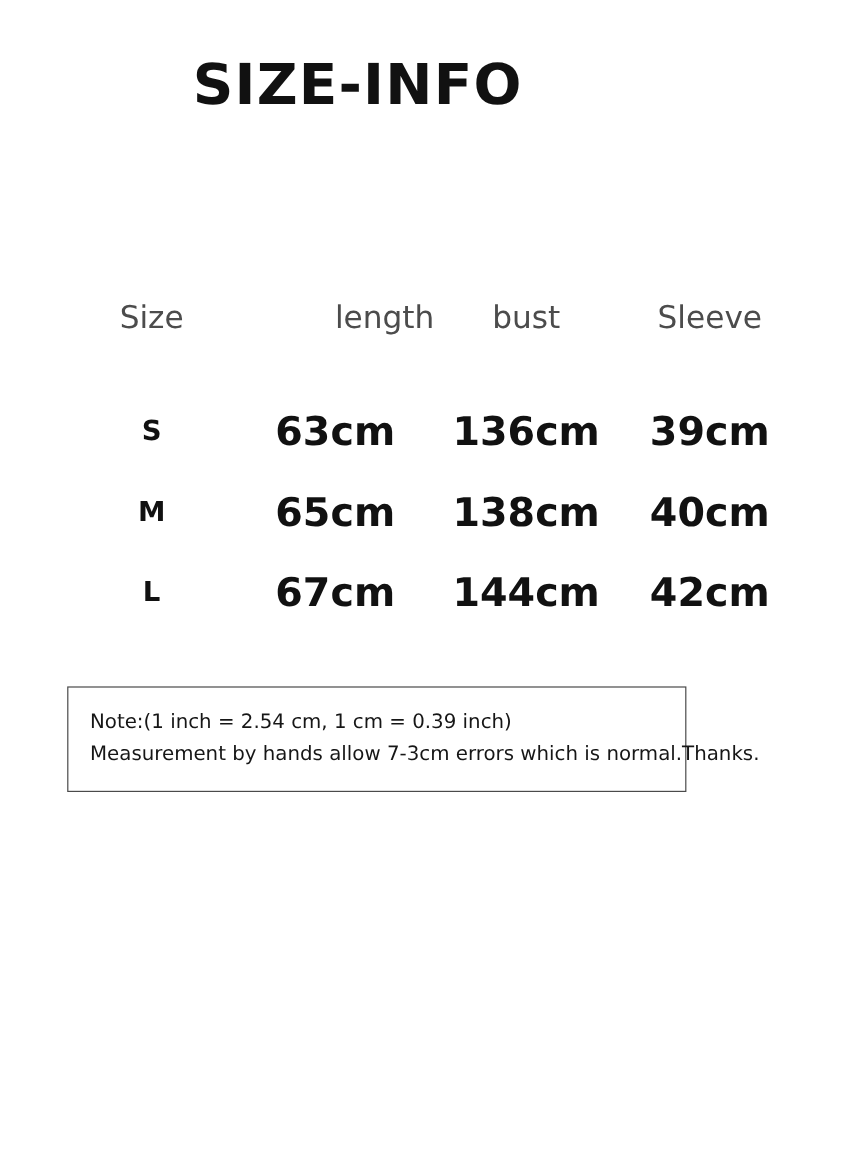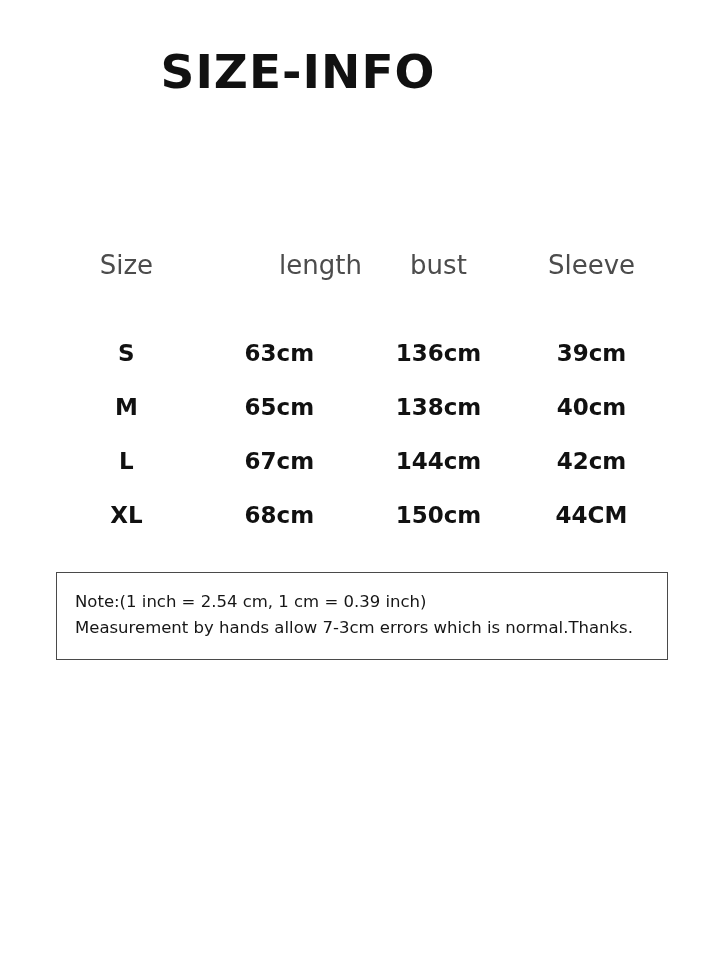--- a/index.html
+++ b/index.html
@@ -49,35 +49,35 @@
     color: #4c4c4c;
     padding: 0 0 46px 0;
     text-align: center;
     font-family: "DejaVu Sans", sans-serif;
   }
   table.size-table th.col-size { width: 23%; }
   table.size-table th.col-length { width: 27%; text-align: right; }
   table.size-table th.col-bust { width: 25%; margin-top: 36px; }
   table.size-table th.col-sleeve { width: 25%; }
   table.size-table td {
-    font-size: 23px;
+    font-size: 33px;
     font-weight: 700;
     color: #111111;
     padding: 14px 0;
     text-align: center;
     font-family: "DejaVu Sans", sans-serif;
   }
   table.size-table td.cell-size {
     font-size: 23px;
   }
   .note-box {
     position: absolute;
     top: 572px;
     left: 56px;
-    width: 612px;
+    width: 516px;
     box-sizing: border-box;
     border: 1px solid #4a4a4a;
     padding: 16px 18px 18px 18px;
   }
   .note-line {
     font-size: 16.5px;
     line-height: 26px;
     color: #161616;
     font-family: "DejaVu Sans", sans-serif;
     white-space: nowrap;
@@ -112,26 +112,20 @@
           <td>65cm</td>
           <td>138cm</td>
           <td>40cm</td>
         </tr>
         <tr>
           <td class="cell-size">L</td>
           <td>67cm</td>
           <td>144cm</td>
           <td>42cm</td>
         </tr>
-        <tr>
-          <td class="cell-size">XL</td>
-          <td>68cm</td>
-          <td>150cm</td>
-          <td>44CM</td>
-        </tr>
       </tbody>
     </table>
   </div>
 
   <div class="note-box">
     <div class="note-line">Note:(1 inch = 2.54 cm, 1 cm = 0.39 inch)</div>
     <div class="note-line">Measurement by hands allow 7-3cm errors which is normal.Thanks.</div>
   </div>
 
 </div>

